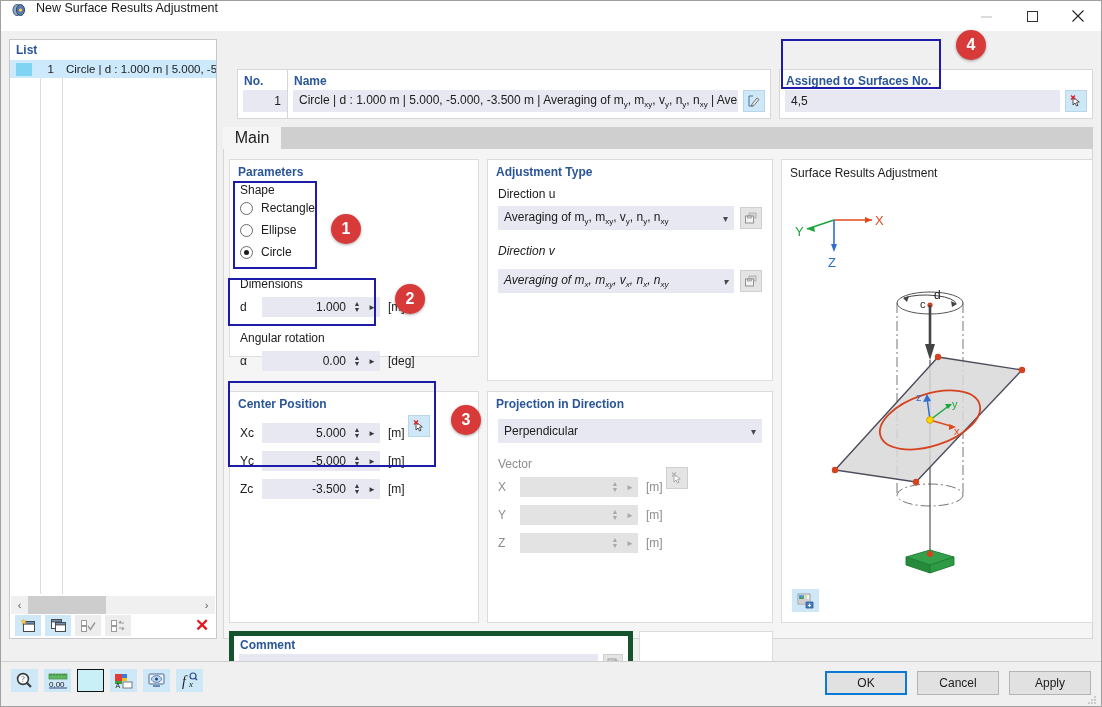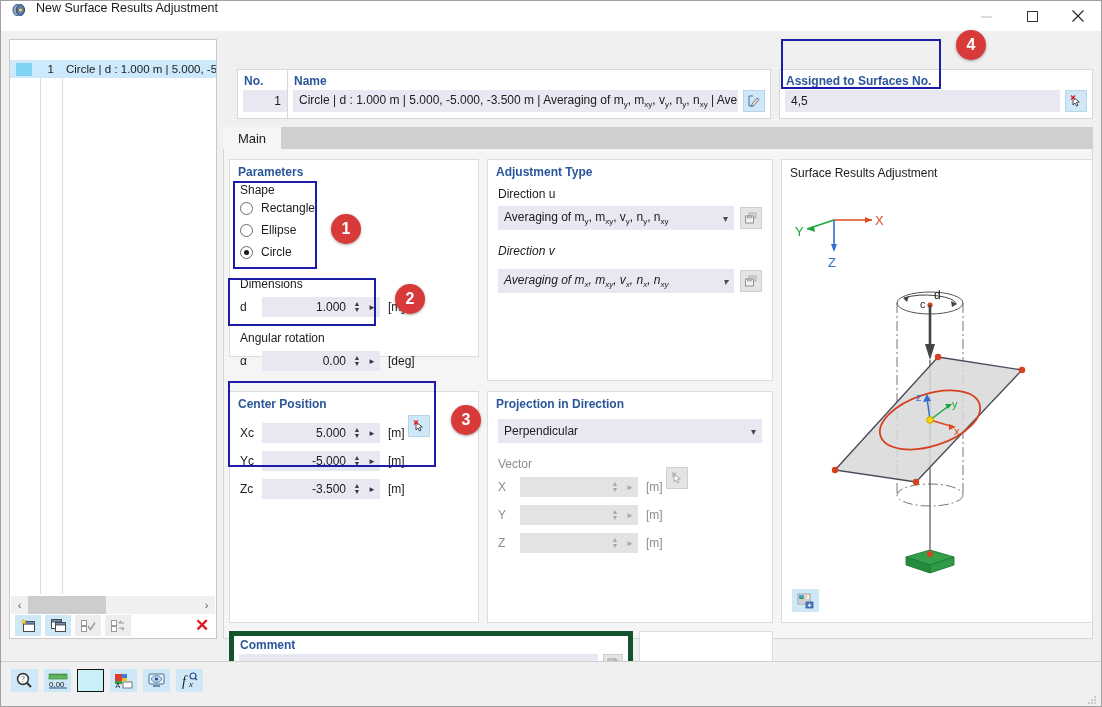--- a/index.html
+++ b/index.html
@@ -109,21 +109,21 @@
   .icon-btn.grey { background:#e4e4e4; border-color:#cfcfcf; }
 
   
   .tabstrip {
     position:absolute; left:222px; top:96px; width:870px; height:22px;
     background:#cfcfcf;
   }
   .tab {
     position:absolute; left:0; top:0; width:58px; height:22px;
     background:#f5f5f5; display:flex; align-items:center; justify-content:center;
-    font-size:13px;
+    font-size:16px;
   }
   .tabpage {
     position:absolute; left:222px; top:118px; width:870px; height:490px;
     background:#f5f5f5; border:1px solid #d6d6d6; border-top:none;
   }
 
   
   .group {
     position:absolute; background:#ffffff; border:1px solid #dcdcdc;
   }
@@ -245,20 +245,21 @@
             <line x1="0.5" y1="0.5" x2="11.5" y2="11.5" stroke="#222" stroke-width="1.1"></line>
             <line x1="11.5" y1="0.5" x2="0.5" y2="11.5" stroke="#222" stroke-width="1.1"></line>
           </svg>
       </div>
     </div>
   </div>
 
   <div class="body">
 
     <div class="list-panel">
+      <div class="list-header">List</div>
       <div class="list-grid">
         <div class="lg-col1"></div>
         <div class="lg-col2"></div>
         <div class="list-row">
           <span class="row-swatch"></span>
           <span class="row-no">1</span>
           <span class="row-label">Circle | d : 1.000 m | 5.000, -5.000</span>
         </div>
       </div>
       <div class="hscroll">
@@ -649,20 +650,25 @@
       </div>
       <div class="bt-btn">
         <svg width="18" height="17" viewBox="0 0 18 17">
           <text x="1" y="14" font-size="14" fill="#1a1a1a" font-family="Liberation Serif, serif" font-style="italic">f</text>
           <text x="8" y="15" font-size="9" fill="#1a1a1a" font-family="Liberation Serif, serif" font-style="italic">x</text>
           <circle cx="12" cy="4" r="3" fill="none" stroke="#2a4a8a" stroke-width="1.2"></circle>
           <line x1="14" y1="6" x2="16" y2="8" stroke="#2a4a8a" stroke-width="1.4"></line>
         </svg>
       </div>
     </div>
+    <div class="dlg-btns">
+      <div class="dlg-btn primary">OK</div>
+      <div class="dlg-btn">Cancel</div>
+      <div class="dlg-btn">Apply</div>
+    </div>
     <div style="position:absolute; right:4px; bottom:2px; width:10px; height:10px;">
       <svg width="10" height="10" viewBox="0 0 10 10">
         <circle cx="8" cy="2" r=".8" fill="#9a9a9a"></circle>
           <circle cx="5" cy="5" r=".8" fill="#9a9a9a"></circle>
         <circle cx="8" cy="5" r=".8" fill="#9a9a9a"></circle>
           <circle cx="2" cy="8" r=".8" fill="#9a9a9a"></circle>
         <circle cx="5" cy="8" r=".8" fill="#9a9a9a"></circle>
           <circle cx="8" cy="8" r=".8" fill="#9a9a9a"></circle>
       </svg>
     </div>

